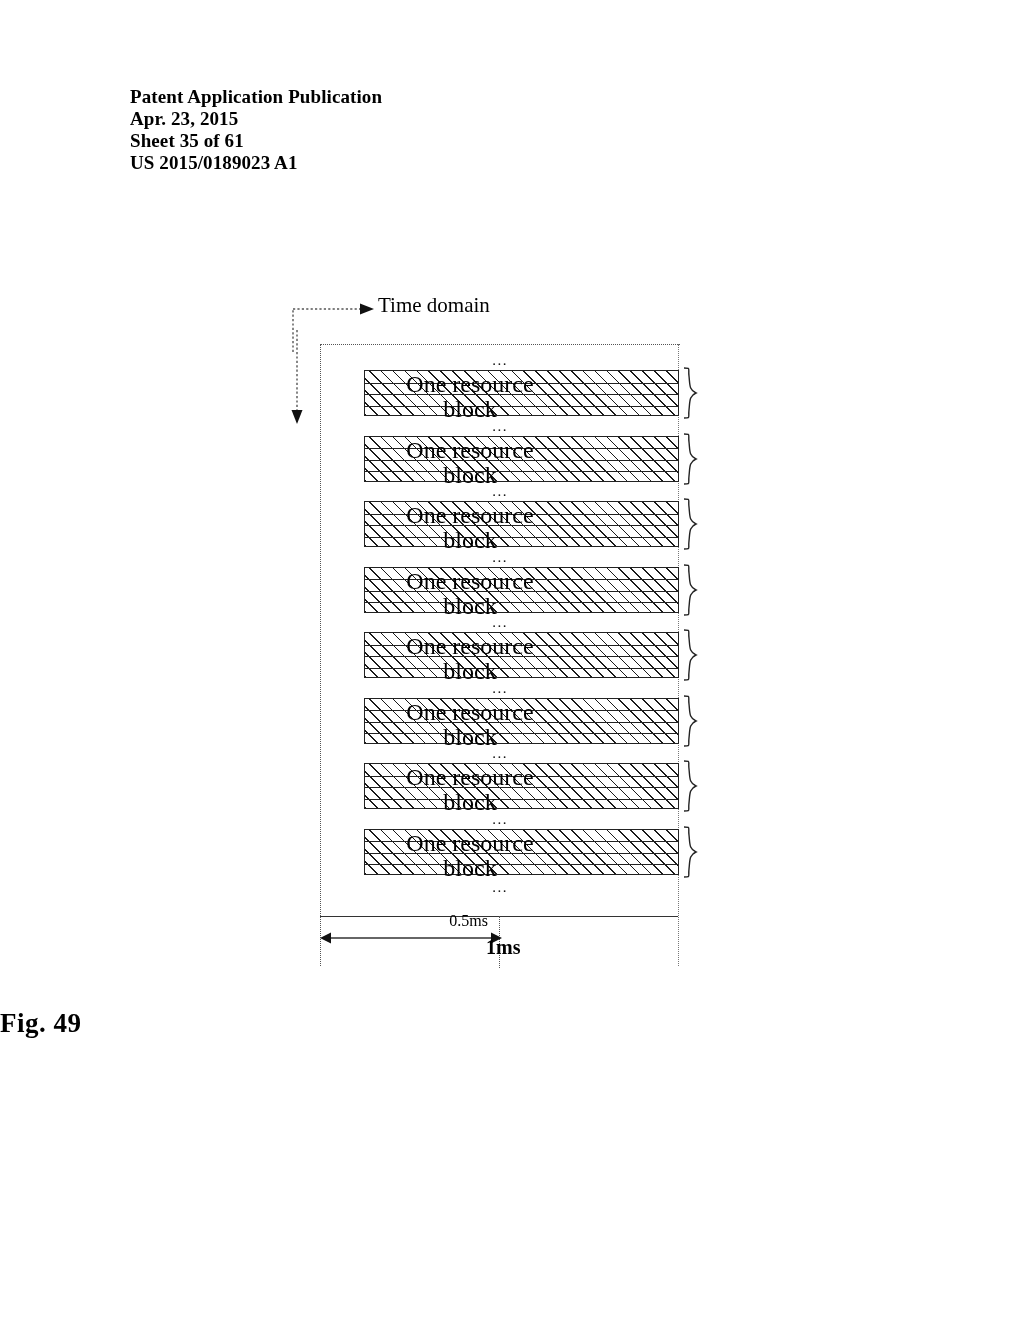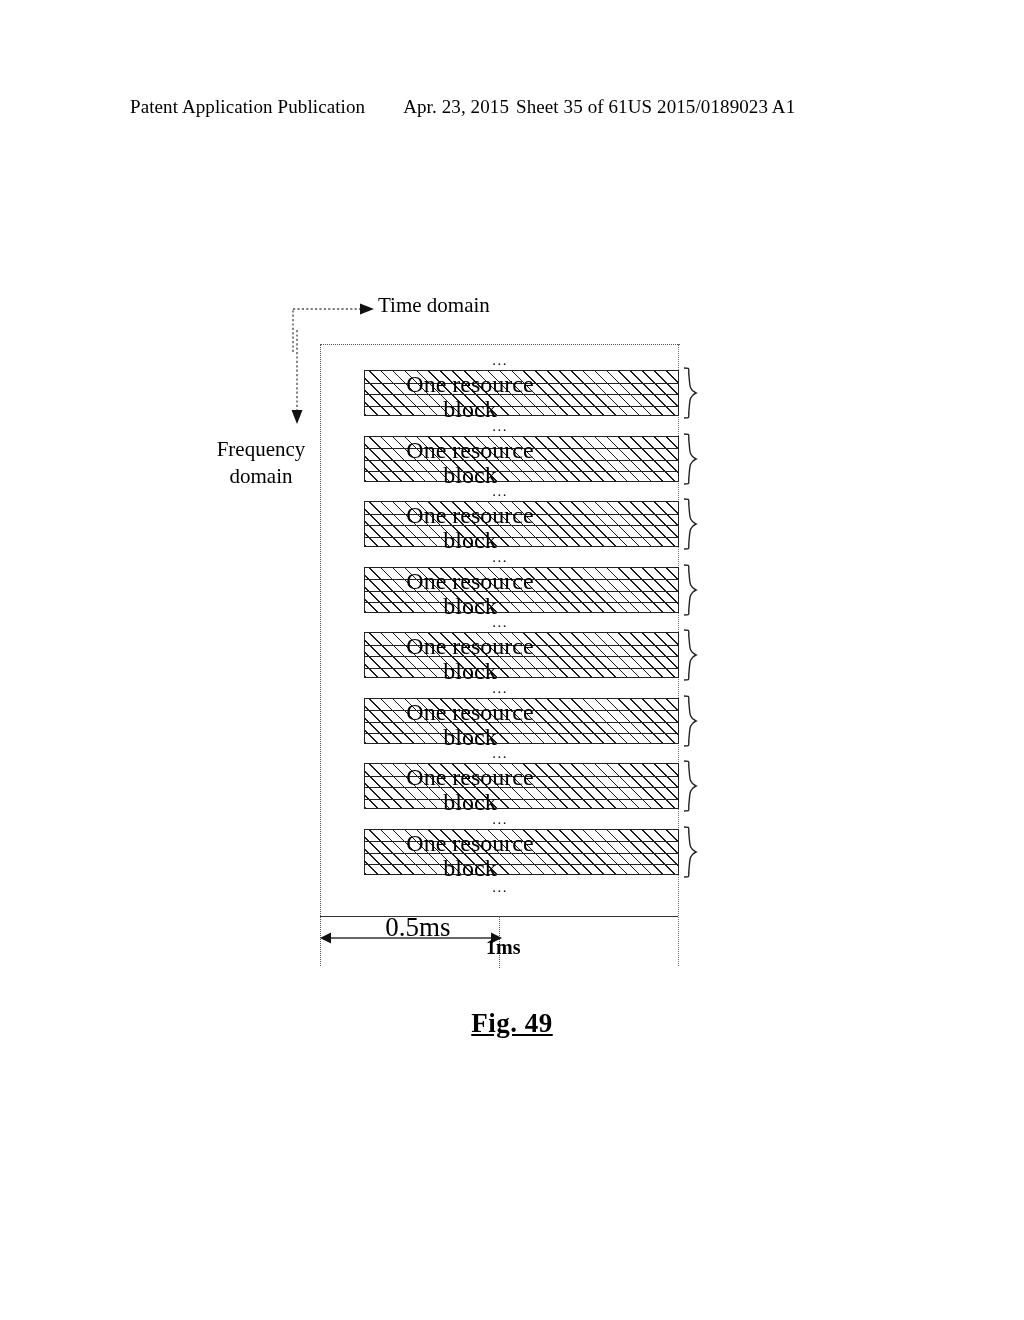--- a/index.html
+++ b/index.html
@@ -13,32 +13,33 @@
     position: relative;
     font-family: "Liberation Serif", "DejaVu Serif", serif;
     color: #000000;
     overflow: hidden;
   }
 
   
   #patent-header {
     position: absolute;
     left: 130px;
-    top: 78px;
+    top: 86px;
     width: 760px;
     height: 28px;
     display: flex;
     align-items: baseline;
-    font-weight: normal;
+    font-weight: bold;
     font-size: 19px;
     letter-spacing: 0.1px;
     white-space: nowrap;
+    flex-direction: column;
   }
   #patent-header .h-pub   { margin-right: 38px; }
-  #patent-header .h-date  { margin-right: 7px; margin-top: 18px; }
+  #patent-header .h-date  { margin-right: 7px; }
   #patent-header .h-sheet { }
 
   
   #figure {
     position: absolute;
     left: 0;
     top: 0;
     width: 1024px;
     height: 1320px;
   }
@@ -197,44 +198,42 @@
     left: 0;
     top: 586px;
     width: 182px;
     height: 16px;
   }
   #label-half-ms {
     position: absolute;
     left: 28px;
     top: 568px;
     width: 140px;
-    text-align: center;
-    font-size: 27px;
+    text-align: right;
+    font-size: 16px;
   }
   #label-one-ms {
     position: absolute;
     left: 166px;
     top: 592px;
     width: 70px;
     text-align: left;
     font-size: 20px;
     font-weight: bold;
   }
 
   
   #fig-caption {
     position: absolute;
     left: 0;
     top: 1008px;
     width: 1024px;
-    text-align: center;
     font-size: 27px;
     font-weight: bold;
     letter-spacing: 0.5px;
-    text-decoration: underline;
   }
 </style>
 </head>
 <body>
 
 <div id="patent-header">
   <span class="h-pub">Patent Application Publication</span>
   <span class="h-date">Apr. 23, 2015</span>
   <span class="h-sheet">Sheet 35 of 61</span>
   <span class="h-num">US 2015/0189023 A1</span>
@@ -246,24 +245,20 @@
     <path d="M 5,56 L 5,13" stroke="#555" stroke-width="1.4" fill="none" stroke-dasharray="2.2,2.2"></path>
     <path d="M 5,13 L 72,13" stroke="#555" stroke-width="1.4" fill="none" stroke-dasharray="2.2,2.2"></path>
     <polygon points="72,7.5 86,13 72,18.5" fill="#111"></polygon>
   </svg>
   <div id="time-domain-label">Time domain</div>
 
   <svg id="frequency-domain-arrow" viewBox="0 0 22 98" xmlns="http://www.w3.org/2000/svg">
     <path d="M 11,0 L 11,80" stroke="#555" stroke-width="1.4" fill="none" stroke-dasharray="2.2,2.2"></path>
     <polygon points="5.5,80 16.5,80 11,94" fill="#111"></polygon>
   </svg>
-  <div id="frequency-domain-label">
-    <span>Frequency</span><br>
-    <span>domain</span>
-  </div>
 
   <div id="grid-frame">
 
     <div id="frame-top-line"></div>
     <div id="frame-left-line"></div>
     <div id="frame-right-line"></div>
 
     <div id="blocks-layer">
         <div class="rb-ellipsis" style="top: 12px;">...</div>
         <div class="rb-row" style="top: 26px;">

